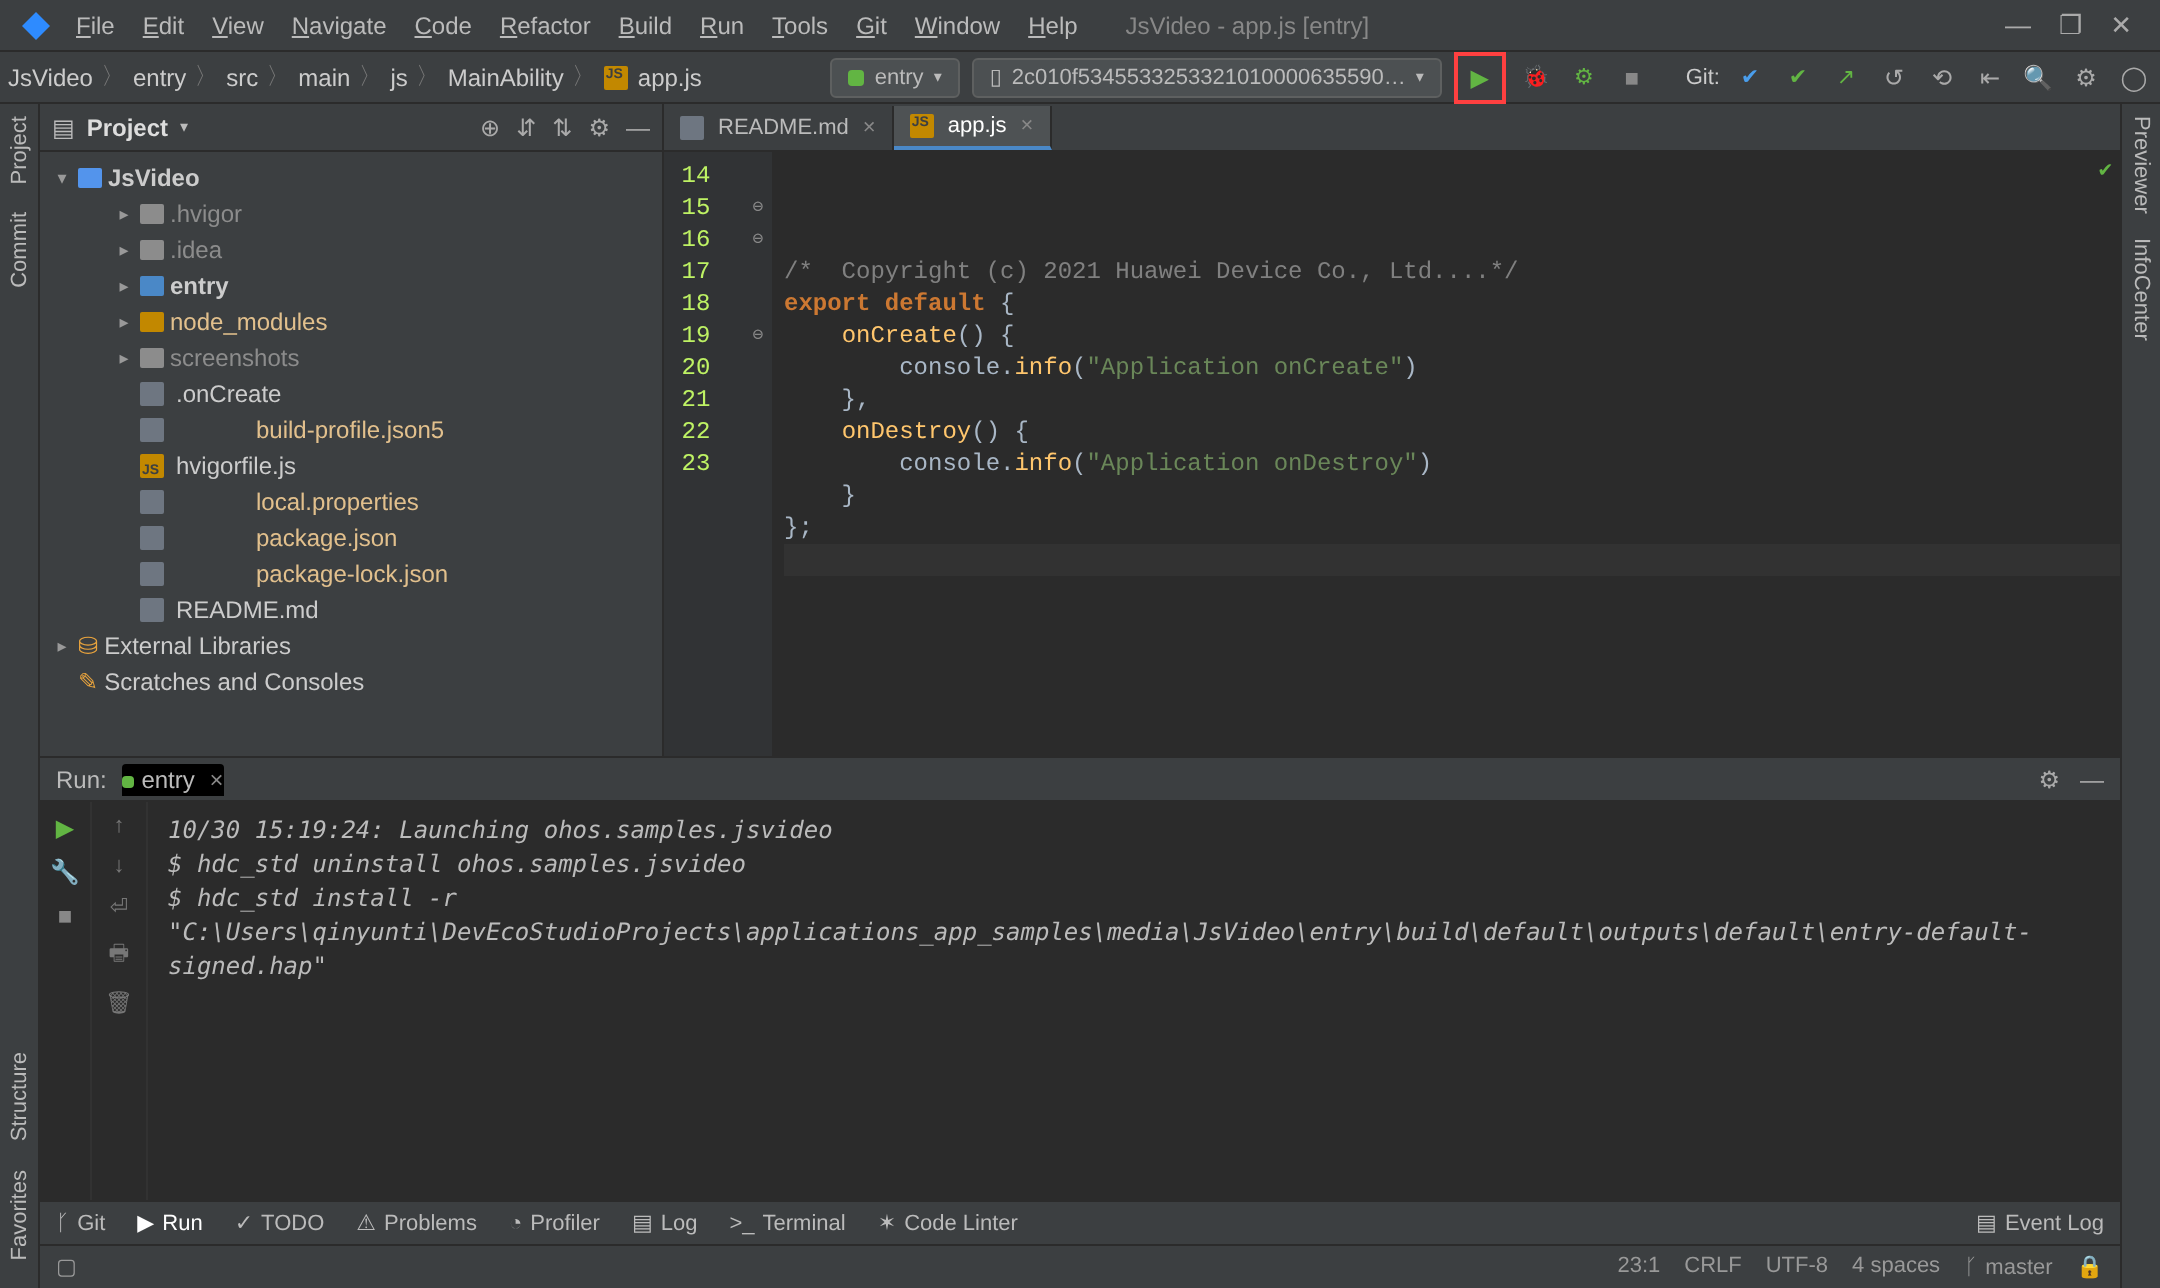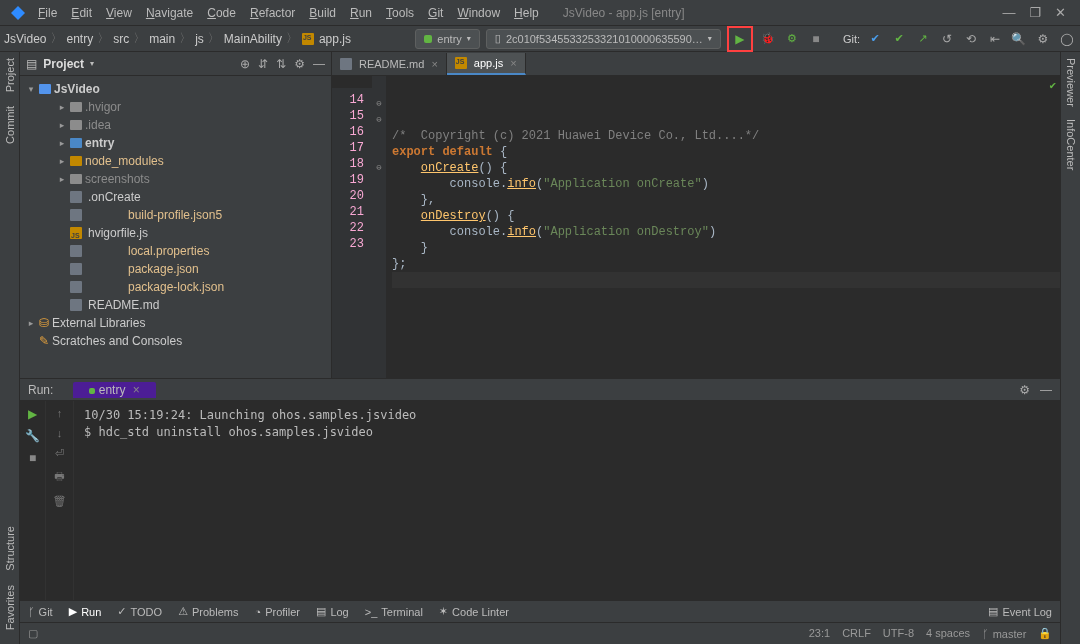--- a/index.html
+++ b/index.html
@@ -107,47 +107,47 @@
     
     .editor { flex:1; display:flex; flex-direction:column; background:#2b2b2b;}
     .tabs-bar { height:24px; background:#3c3f41; display:flex; align-items:flex-end; border-bottom:1px solid #2b2b2b;}
     .tab {
       padding: 3px 8px; background:#3c3f41; border-right:1px solid #2b2b2b;
       display:flex; align-items:center; gap:4px; font-size:11px; height:22px;
     }
     .tab.active{ background:#4e5254; border-bottom:2px solid #4a88c7; color:#fff;}
     .tab .close{ color:#888; font-size:11px; margin-left:3px;}
     .code-area{ flex:1; display:flex; font-family:"Consolas","Courier New",monospace; font-size:12px; overflow:auto;}
-    .linenos{ width:40px; text-align:right; color:#f9a8d4; padding: 4px 8px 4px 0; user-select:none; background:#313335;margin-top:12px;}
+    .linenos{ width:40px; text-align:center; color:#bef264; padding: 4px 8px 4px 0; user-select:none; background:#313335;}
     .linenos div{ height:16px; line-height:16px;}
     .fold-gutter{ width:14px; background:#313335; padding:4px 0;}
     .fold-gutter div{ height:16px; line-height:16px; text-align:center; color:#888; font-size:9px;}
     .code{ flex:1; padding:4px 0 4px 6px; line-height:16px; white-space:pre; position:relative;}
     .code-line{ height:16px;}
     .code .cmt{ color:#808080;}
     .code .kw{ color:#cc7832; font-weight:bold;}
-    .code .fn{ color:#ffc66d;text-decoration:underline;}
+    .code .fn{ color:#ffc66d;}
     .code .id{ color:#a9b7c6;}
     .code .str{ color:#6a8759;}
     .code .pn{ color:#a9b7c6;}
     .ok-mark{ position:absolute; right:4px; top:2px; color:#62b543; font-size:11px;}
     .hl-line{ background:#323232;}
     
     .run-pane{ height:222px; border-top:1px solid #2b2b2b; display:flex; flex-direction:column;}
-    .run-header{ height:22px; display:flex; align-items:center; padding:0 8px; gap:20px; border-bottom:1px solid #2b2b2b; background:#3c3f41;}
-    .run-header .rtab{ background:#4c1d95; padding:1px 16px; border-radius:2px 2px 0 0;}
+    .run-header{ height:22px; display:flex; align-items:center; padding:0 8px; gap:8px; border-bottom:1px solid #2b2b2b; background:#3c3f41;}
+    .run-header .rtab{ background:#000000; padding:1px 0; border-radius:2px 2px 0 0;}
     .run-header .tools{ margin-left:auto; display:flex; gap:10px; color:#aaa;}
     .run-body{ flex:1; display:flex; background:#2b2b2b;}
     .run-tools{ width:26px; display:flex; flex-direction:column; align-items:center; gap:8px; padding:6px 0; border-right:1px solid #323232;}
     .run-tools span{ color:#aaa; font-size:12px;}
     .run-tools .pl{ color:#62b543;}
     .run-lines{ width:28px; display:flex; flex-direction:column; padding:6px 0; border-right:1px solid #323232; align-items:center; gap:8px; }
     .run-lines span{ color:#777; font-size:11px;}
     .run-out{ flex:1; font-family:"Consolas",monospace; font-size:12px; padding:6px 10px; color:#bbb;}
-    .run-out div{ line-height:17px;}
+    .run-out div{ line-height:17px;font-style:italic;}
     
     .tool-strip{ height:22px; border-top:1px solid #2b2b2b; display:flex; align-items:center; padding:0 8px; gap:16px; font-size:11px;}
     .tool-strip .titem{ display:flex; align-items:center; gap:4px; color:#bbb;}
     .tool-strip .titem.active{ color:#fff;}
     .tool-strip .right{ margin-left:auto;}
     .statusbar{ height:22px; border-top:1px solid #2b2b2b; display:flex; align-items:center; padding:0 8px; gap:14px; font-size:11px; color:#999; background:#3c3f41;}
     .statusbar .right{ margin-left:auto; display:flex; gap:12px;}
     .lock{ font-size:11px;}
     .branch{ display:flex; gap:4px; align-items:center;}
     svg { display:block; }
@@ -416,20 +416,21 @@
         <div class="run-lines">
           <span>↑</span>
           <span>↓</span>
           <span>⏎</span>
           <span>🖶</span>
           <span>🗑</span>
         </div>
         <div class="run-out" id="run-out-host">
             <div>10/30 15:19:24: Launching ohos.samples.jsvideo</div>
             <div>$ hdc_std uninstall ohos.samples.jsvideo</div>
+            <div>$ hdc_std install -r "C:\Users\qinyunti\DevEcoStudioProjects\applications_app_samples\media\JsVideo\entry\build\default\outputs\default\entry-default-signed.hap"</div>
           </div>
       </div>
     </div>
 
     <div class="tool-strip" id="toolstrip-host">
     <div class="titem">
           <span>ᚴ</span>
           <span>Git</span>
         </div>
         <div class="titem active">

